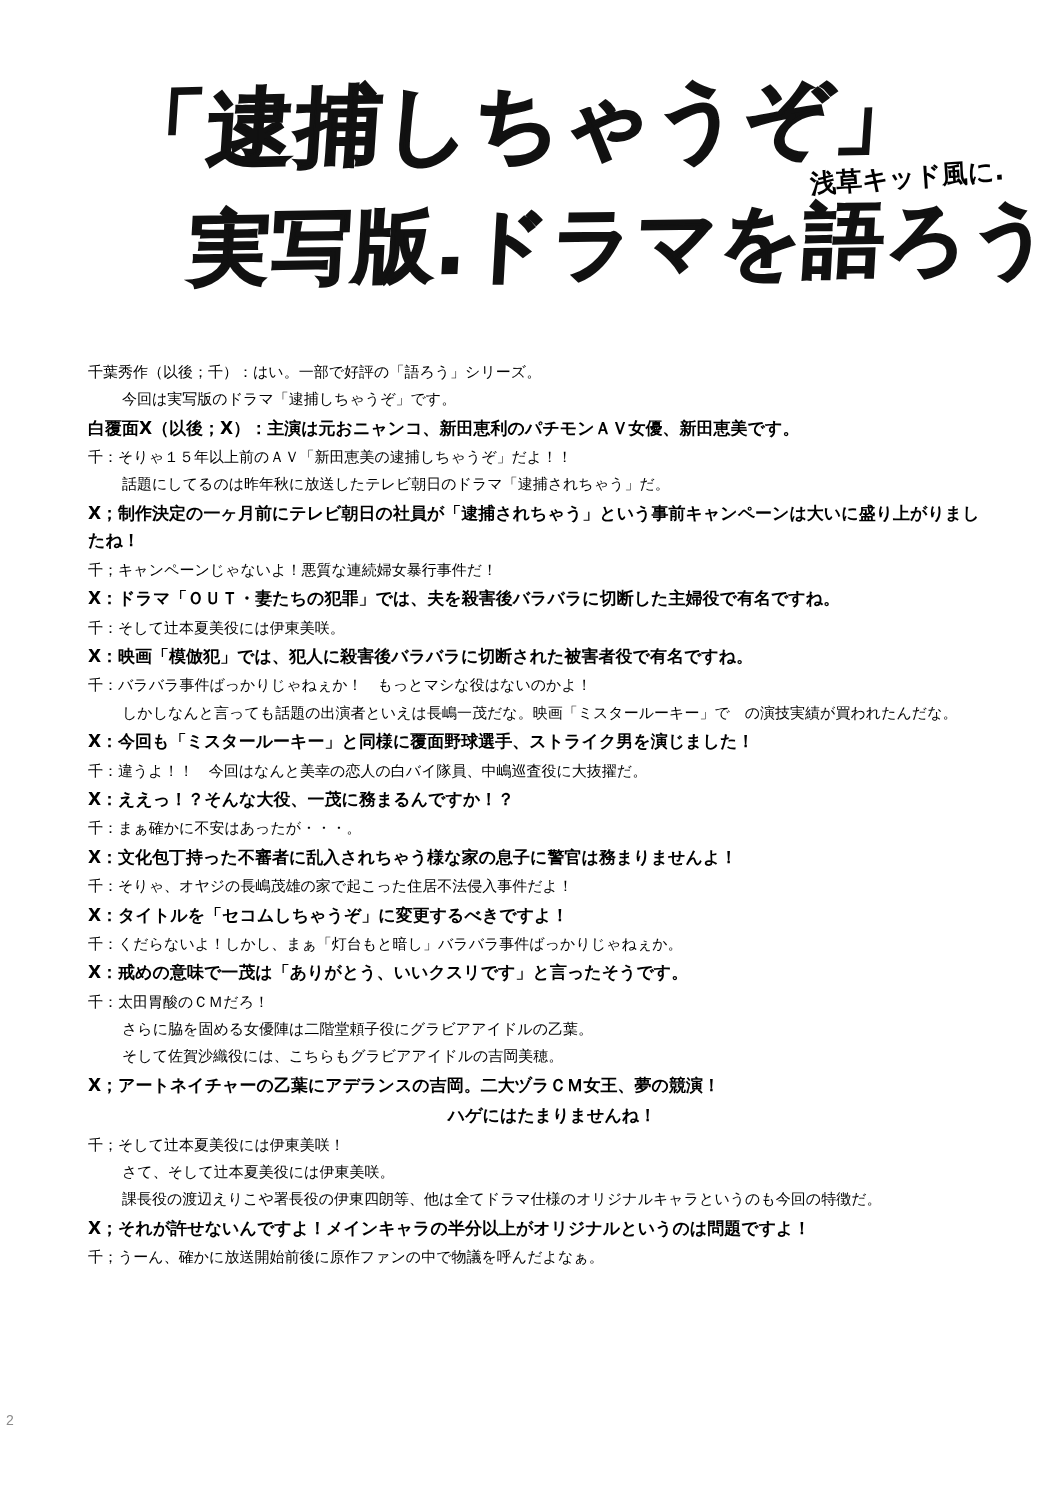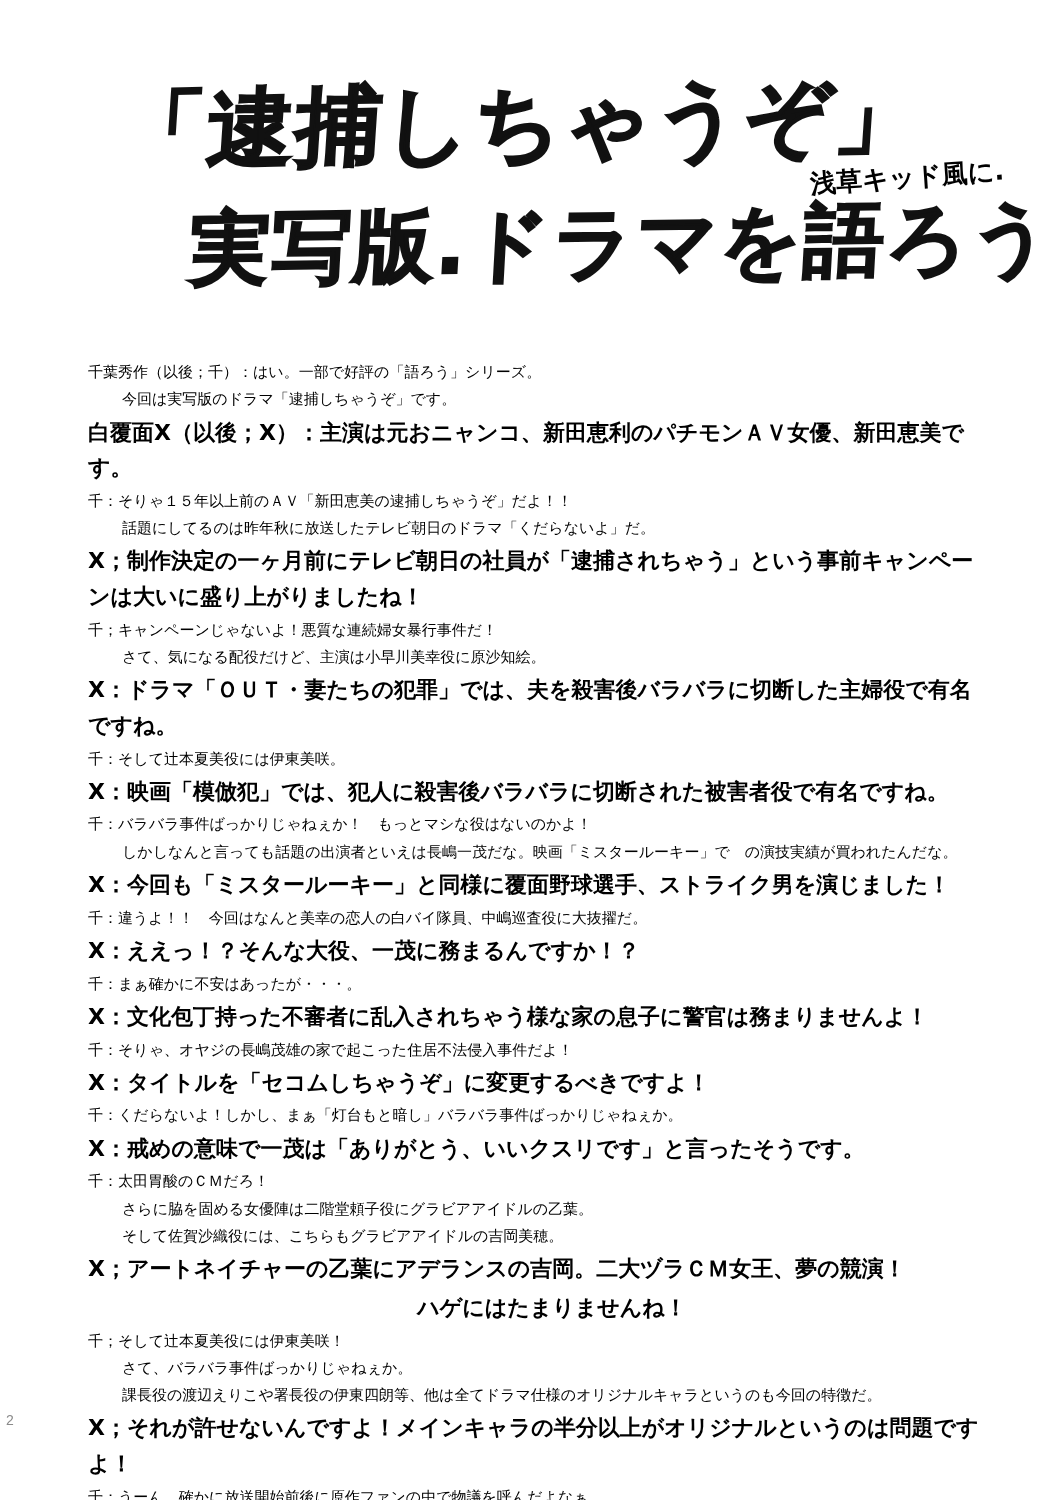--- a/index.html
+++ b/index.html
@@ -69,21 +69,21 @@
   .line {
     font-size: 15px;
     line-height: 1.62;
     margin: 0 0 3px 0;
     white-space: pre-wrap;
   }
   .line.indent1 { padding-left: 34px; }
   .line.bold {
     font-weight: bold;
     font-family: "DejaVu Sans", sans-serif;
-    font-size: 22px;
+    font-size: 17px;
   }
   .line.bold.indent1 { padding-left: 28px; text-align: center; }
 
   
   .page-number {
     position: absolute;
     left: 6px;
     bottom: 72px;
     font-size: 14px;
     color: #8a8a8a;
@@ -99,44 +99,43 @@
     <div class="title-line title-line-1">「逮捕しちゃうぞ」</div>
     <div class="title-line title-line-2">実写版.ドラマを語ろうっ</div>
     <div class="title-note">浅草キッド風に.</div>
   </div>
 
   <div class="dialogue">
       <p class="line">千葉秀作（以後；千）：はい。一部で好評の「語ろう」シリーズ。</p>
       <p class="line indent1">今回は実写版のドラマ「逮捕しちゃうぞ」です。</p>
       <p class="line bold">白覆面X（以後；X）：主演は元おニャンコ、新田恵利のパチモンＡＶ女優、新田恵美です。</p>
       <p class="line">千：そりゃ１５年以上前のＡＶ「新田恵美の逮捕しちゃうぞ」だよ！！</p>
-      <p class="line indent1">話題にしてるのは昨年秋に放送したテレビ朝日のドラマ「くだらないよ」だ。</p>
+      <p class="line indent1">話題にしてるのは昨年秋に放送したテレビ朝日のドラマ「逮捕されちゃう」だ。</p>
       <p class="line bold">X；制作決定の一ヶ月前にテレビ朝日の社員が「逮捕されちゃう」という事前キャンペーンは大いに盛り上がりましたね！</p>
       <p class="line">千；キャンペーンじゃないよ！悪質な連続婦女暴行事件だ！</p>
-      <p class="line indent1">さて、気になる配役だけど、主演は小早川美幸役に原沙知絵。</p>
       <p class="line bold">X：ドラマ「ＯＵＴ・妻たちの犯罪」では、夫を殺害後バラバラに切断した主婦役で有名ですね。</p>
       <p class="line">千：そして辻本夏美役には伊東美咲。</p>
       <p class="line bold">X：映画「模倣犯」では、犯人に殺害後バラバラに切断された被害者役で有名ですね。</p>
       <p class="line">千：バラバラ事件ばっかりじゃねぇか！　もっとマシな役はないのかよ！</p>
       <p class="line indent1">しかしなんと言っても話題の出演者といえは長嶋一茂だな。映画「ミスタールーキー」で　の演技実績が買われたんだな。</p>
       <p class="line bold">X：今回も「ミスタールーキー」と同様に覆面野球選手、ストライク男を演じました！</p>
       <p class="line">千：違うよ！！　今回はなんと美幸の恋人の白バイ隊員、中嶋巡査役に大抜擢だ。</p>
       <p class="line bold">X：ええっ！？そんな大役、一茂に務まるんですか！？</p>
       <p class="line">千：まぁ確かに不安はあったが・・・。</p>
       <p class="line bold">X：文化包丁持った不審者に乱入されちゃう様な家の息子に警官は務まりませんよ！</p>
       <p class="line">千：そりゃ、オヤジの長嶋茂雄の家で起こった住居不法侵入事件だよ！</p>
       <p class="line bold">X：タイトルを「セコムしちゃうぞ」に変更するべきですよ！</p>
       <p class="line">千：くだらないよ！しかし、まぁ「灯台もと暗し」バラバラ事件ばっかりじゃねぇか。</p>
       <p class="line bold">X：戒めの意味で一茂は「ありがとう、いいクスリです」と言ったそうです。</p>
       <p class="line">千：太田胃酸のＣＭだろ！</p>
       <p class="line indent1">さらに脇を固める女優陣は二階堂頼子役にグラビアアイドルの乙葉。</p>
       <p class="line indent1">そして佐賀沙織役には、こちらもグラビアアイドルの吉岡美穂。</p>
       <p class="line bold">X；アートネイチャーの乙葉にアデランスの吉岡。二大ヅラＣＭ女王、夢の競演！</p>
       <p class="line bold indent1">ハゲにはたまりませんね！</p>
       <p class="line">千；そして辻本夏美役には伊東美咲！</p>
-      <p class="line indent1">さて、バラバラ事件ばっかりじゃねぇか。</p>
+      <p class="line indent1">さて、そして辻本夏美役には伊東美咲。</p>
       <p class="line indent1">課長役の渡辺えりこや署長役の伊東四朗等、他は全てドラマ仕様のオリジナルキャラというのも今回の特徴だ。</p>
       <p class="line bold">X；それが許せないんですよ！メインキャラの半分以上がオリジナルというのは問題ですよ！</p>
       <p class="line">千；うーん、確かに放送開始前後に原作ファンの中で物議を呼んだよなぁ。</p>
     </div>
 
   <div class="page-number">2</div>
 </div>
 
 </body></html>

